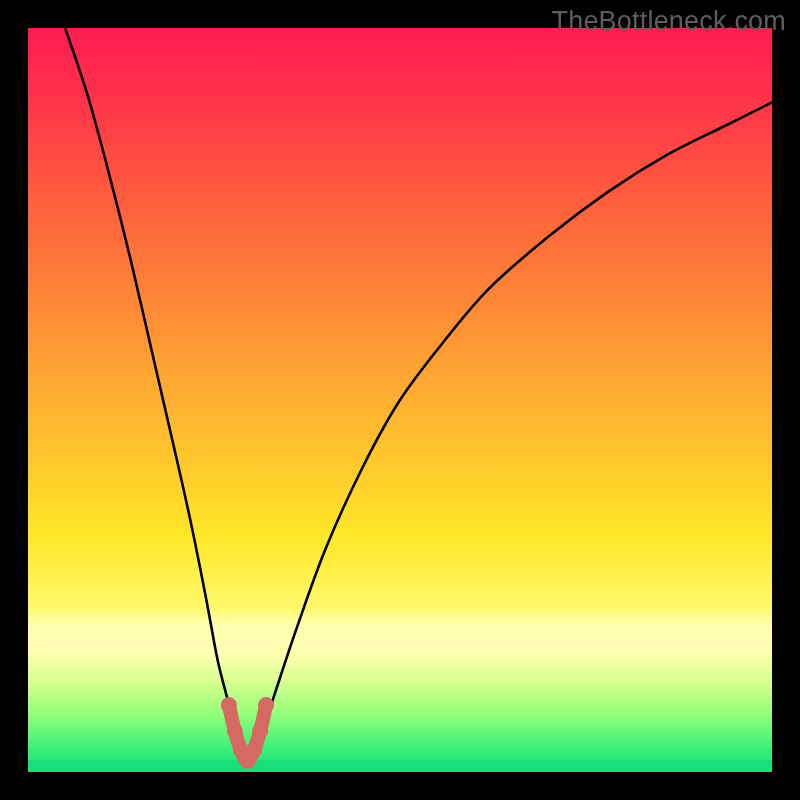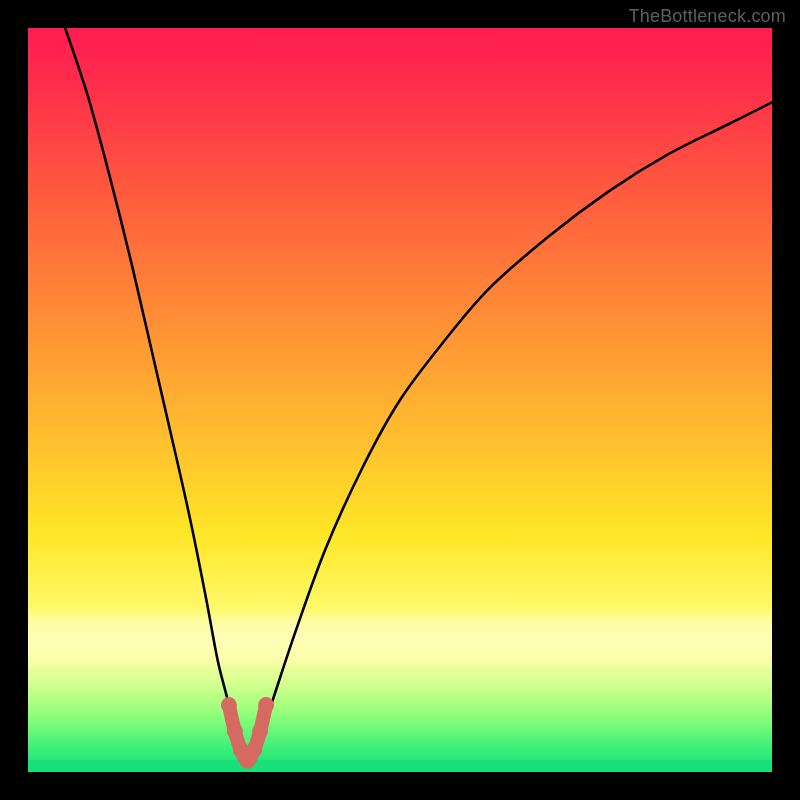--- a/index.html
+++ b/index.html
@@ -62,21 +62,21 @@
   }
   .surface {
     position: absolute;
     inset: 0;
   }
   .watermark {
     position: absolute;
     top: 6px;
     right: 14px;
     color: #5e5e5e;
-    font-size: 18px;
+    font-size: 27px;
     font-weight: 500;
     letter-spacing: 0.2px;
     user-select: none;
     text-align: right;
   }
 </style>
 </head>
 <body>
 
 <div class="frame">

